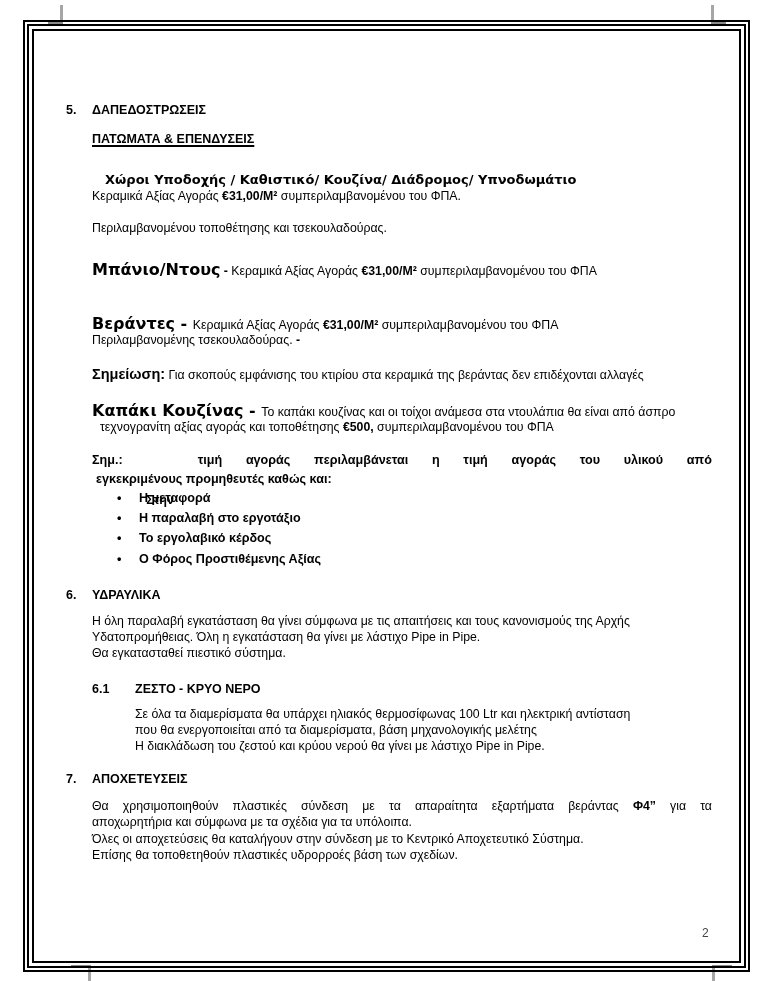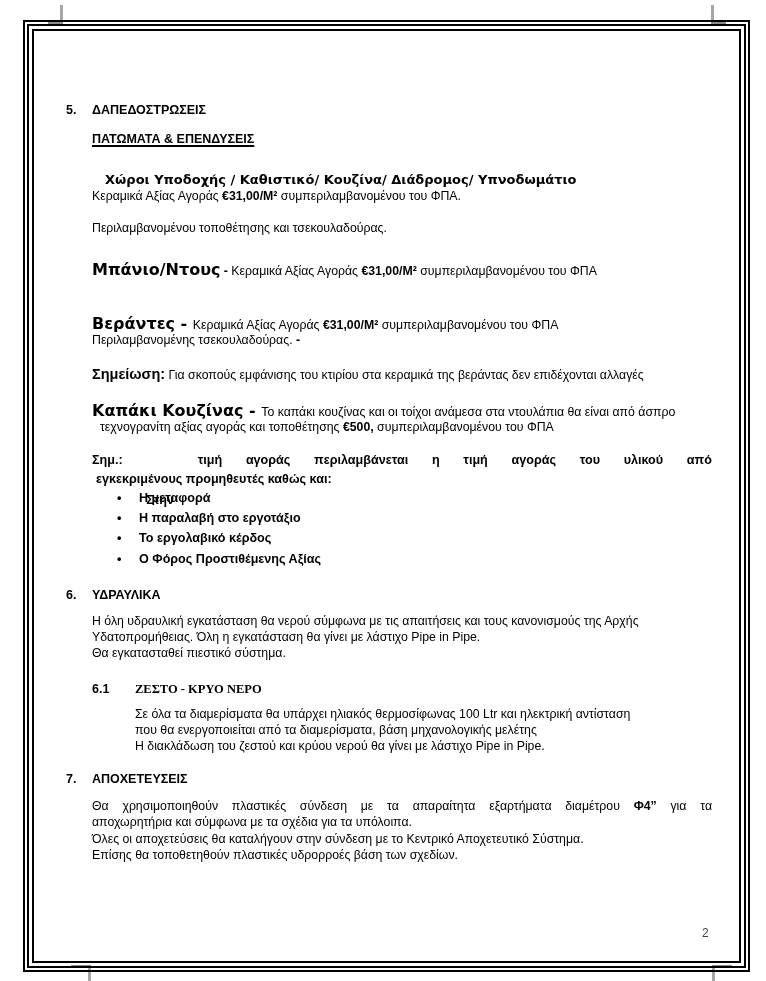--- a/index.html
+++ b/index.html
@@ -116,42 +116,42 @@
     <span class="dot">•</span>
     <span class="lbl">Το εργολαβικό κέρδος</span>
   </div>
   <div class="bullet-row" style="left:117px; top:552px;">
     <span class="dot">•</span>
     <span class="lbl">Ο Φόρος Προστιθέμενης Αξίας</span>
   </div>
 
   <span class="sec-num" style="left:66px; top:588px;">6.</span>
   <span class="sec-title" style="left:92px; top:588px;">ΥΔΡΑΥΛΙΚΑ</span>
-  <span class="txt" style="left:92px; top:614px;">Η όλη υδραυλική εγκατάσταση θα νερού σύμφωνα με τις απαιτήσεις και τους κανονισμούς της Αρχής</span>
+  <span class="txt" style="left:92px; top:614px;">Η όλη παραλαβή εγκατάσταση θα γίνει σύμφωνα με τις απαιτήσεις και τους κανονισμούς της Αρχής</span>
   <span class="txt" style="left:92px; top:630px;">Υδατοπρομήθειας.  Όλη η εγκατάσταση θα γίνει με λάστιχο Pipe in Pipe.</span>
   <span class="txt" style="left:92px; top:646px;">Θα εγκατασταθεί πιεστικό σύστημα.</span>
 
   <span class="sec-num" style="left:92px; top:682px;">6.1</span>
-  <span class="sec-title" style="left:135px; top:682px;font-family:Liberation Serif, serif;">ΖΕΣΤΟ - ΚΡΥΟ ΝΕΡΟ</span>
+  <span class="sec-title" style="left:135px; top:682px;">ΖΕΣΤΟ - ΚΡΥΟ ΝΕΡΟ</span>
   <span class="txt" style="left:135px; top:707px;">Σε όλα τα διαμερίσματα θα υπάρχει ηλιακός θερμοσίφωνας 100 Ltr και ηλεκτρική αντίσταση</span>
   <span class="txt" style="left:135px; top:723px;">που θα ενεργοποιείται από τα διαμερίσματα, βάση μηχανολογικής μελέτης</span>
   <span class="txt" style="left:135px; top:739px;">Η διακλάδωση του ζεστού και κρύου νερού θα γίνει με λάστιχο Pipe in Pipe.</span>
 
   <span class="sec-num" style="left:66px; top:772px;">7.</span>
   <span class="sec-title" style="left:92px; top:772px;">ΑΠΟΧΕΤΕΥΣΕΙΣ</span>
   <div class="txt" style="left:92px; top:799px; width:620px; display:flex; justify-content:space-between;" id="dr1">
       <span>Θα</span>
       <span>χρησιμοποιηθούν</span>
       <span>πλαστικές</span>
       <span>σύνδεση</span>
       <span>με</span>
       <span>τα</span>
       <span>απαραίτητα</span>
       <span>εξαρτήματα</span>
-      <span>διαμέτρου</span>
+      <span>βεράντας</span>
       <span style="font-weight: bold;">Φ4”</span>
       <span>για</span>
       <span>τα</span>
     </div>
   <span class="txt" style="left:92px; top:815px;">αποχωρητήρια και σύμφωνα με τα σχέδια για τα υπόλοιπα.</span>
   <span class="txt" style="left:92px; top:832px;">Όλες οι αποχετεύσεις θα καταλήγουν στην σύνδεση με το Κεντρικό Αποχετευτικό Σύστημα.</span>
   <span class="txt" style="left:92px; top:848px;">Επίσης θα τοποθετηθούν πλαστικές υδρορροές βάση των σχεδίων.</span>
 
   <span class="page-num">2</span>
 </div>

